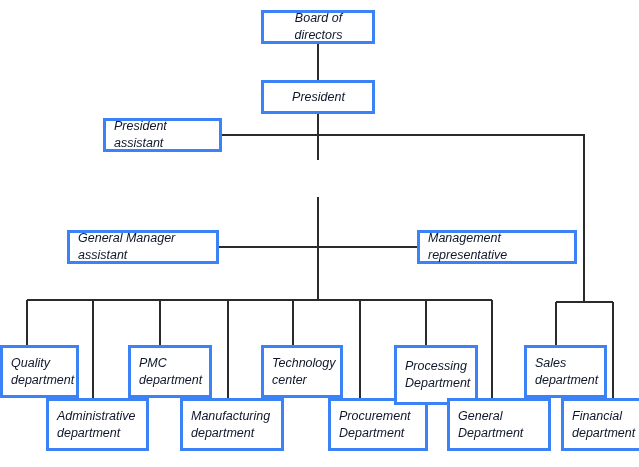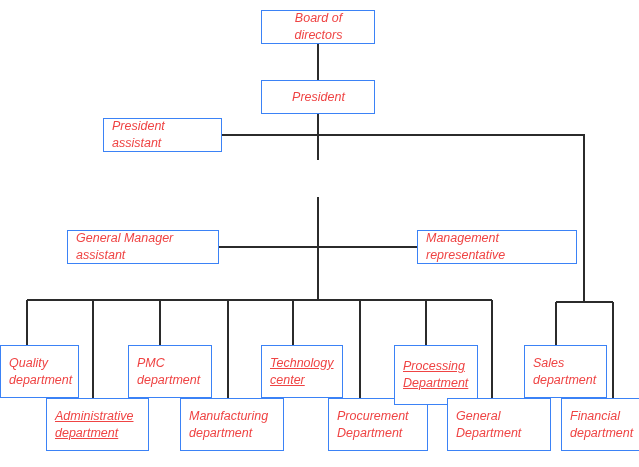--- a/index.html
+++ b/index.html
@@ -17,26 +17,26 @@
   }
   #wires{
     position:absolute;
     left:0; top:0;
     width:639px; height:467px;
     pointer-events:none;
   }
   .node{
     position:absolute;
     box-sizing:border-box;
-    border:1px solid #3b82f6;
+    border:3px solid #3b82f6;
     background:#ffffff;
     font-style:italic;
     font-size:12.5px;
     line-height:17px;
-    color:#ef4444;
+    color:#0f172a;
     padding:4px 7px 4px 8px;
     display:flex;
     flex-direction:column;
     justify-content:center;
     align-items:flex-start;
     white-space:pre-line;
     z-index:2;
   }
   .node.center-text{
     align-items:center;
@@ -84,36 +84,36 @@
   <div class="node" style="left:103px;top:118px;width:119px;height:34px;">President assistant</div>
 
 
   <div class="node" style="left:67px;top:230px;width:152px;height:34px;">General Manager assistant</div>
 
   <div class="node" style="left:417px;top:230px;width:160px;height:34px;">Management representative</div>
 
   <div class="node" style="left:0px;top:345px;width:79px;height:53px;font-style:italic;">Quality
 department</div>
 
-  <div class="node" style="left:46px;top:398px;width:103px;height:53px;text-decoration:underline;">Administrative
+  <div class="node" style="left:46px;top:398px;width:103px;height:53px;">Administrative
 department</div>
 
   <div class="node" style="left:128px;top:345px;width:84px;height:53px;">PMC
 department</div>
 
   <div class="node" style="left:180px;top:398px;width:104px;height:53px;">Manufacturing
 department</div>
 
-  <div class="node" style="left:261px;top:345px;width:82px;height:53px;text-decoration:underline;">Technology
+  <div class="node" style="left:261px;top:345px;width:82px;height:53px;">Technology
 center</div>
 
   <div class="node" style="left:328px;top:398px;width:100px;height:53px;">Procurement
 Department</div>
 
-  <div class="node" style="left:394px;top:345px;width:84px;height:60px;text-decoration:underline;">Processing
+  <div class="node" style="left:394px;top:345px;width:84px;height:60px;">Processing
 Department</div>
 
   <div class="node" style="left:447px;top:398px;width:104px;height:53px;">General
 Department</div>
 
   <div class="node" style="left:524px;top:345px;width:83px;height:53px;">Sales
 department</div>
 
   <div class="node" style="left:561px;top:398px;width:82px;height:53px;">Financial
 department</div>

